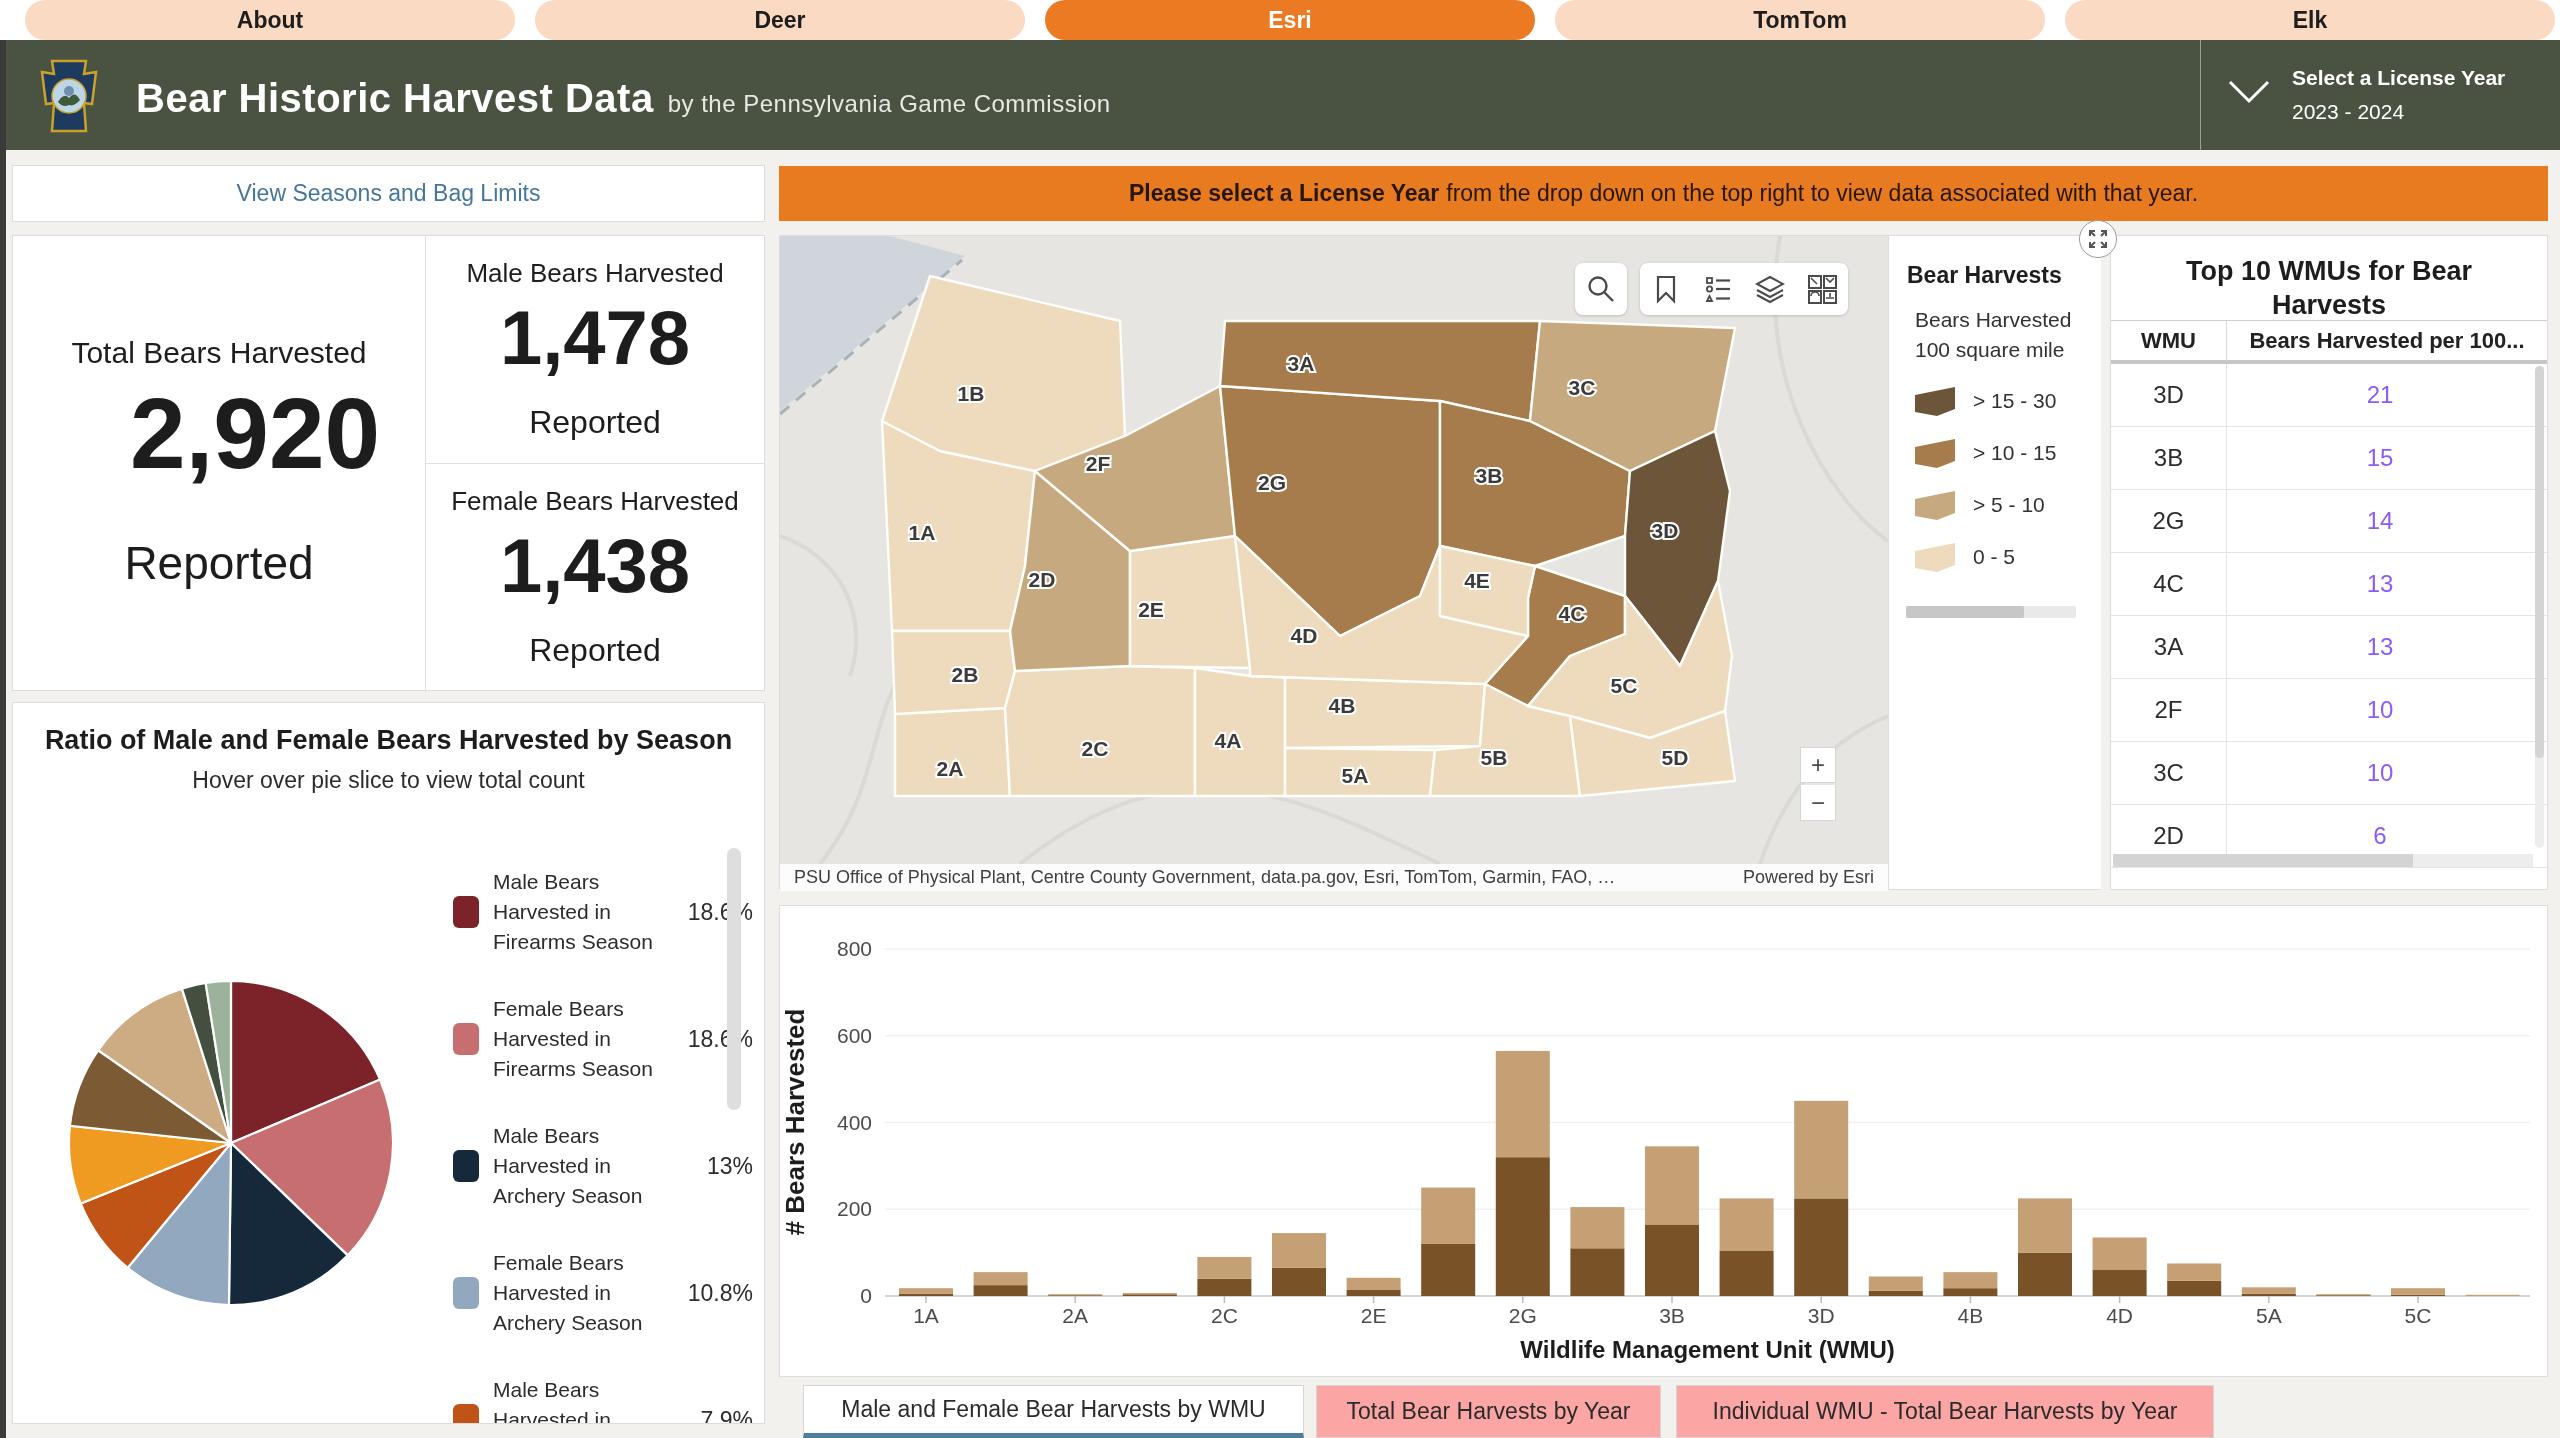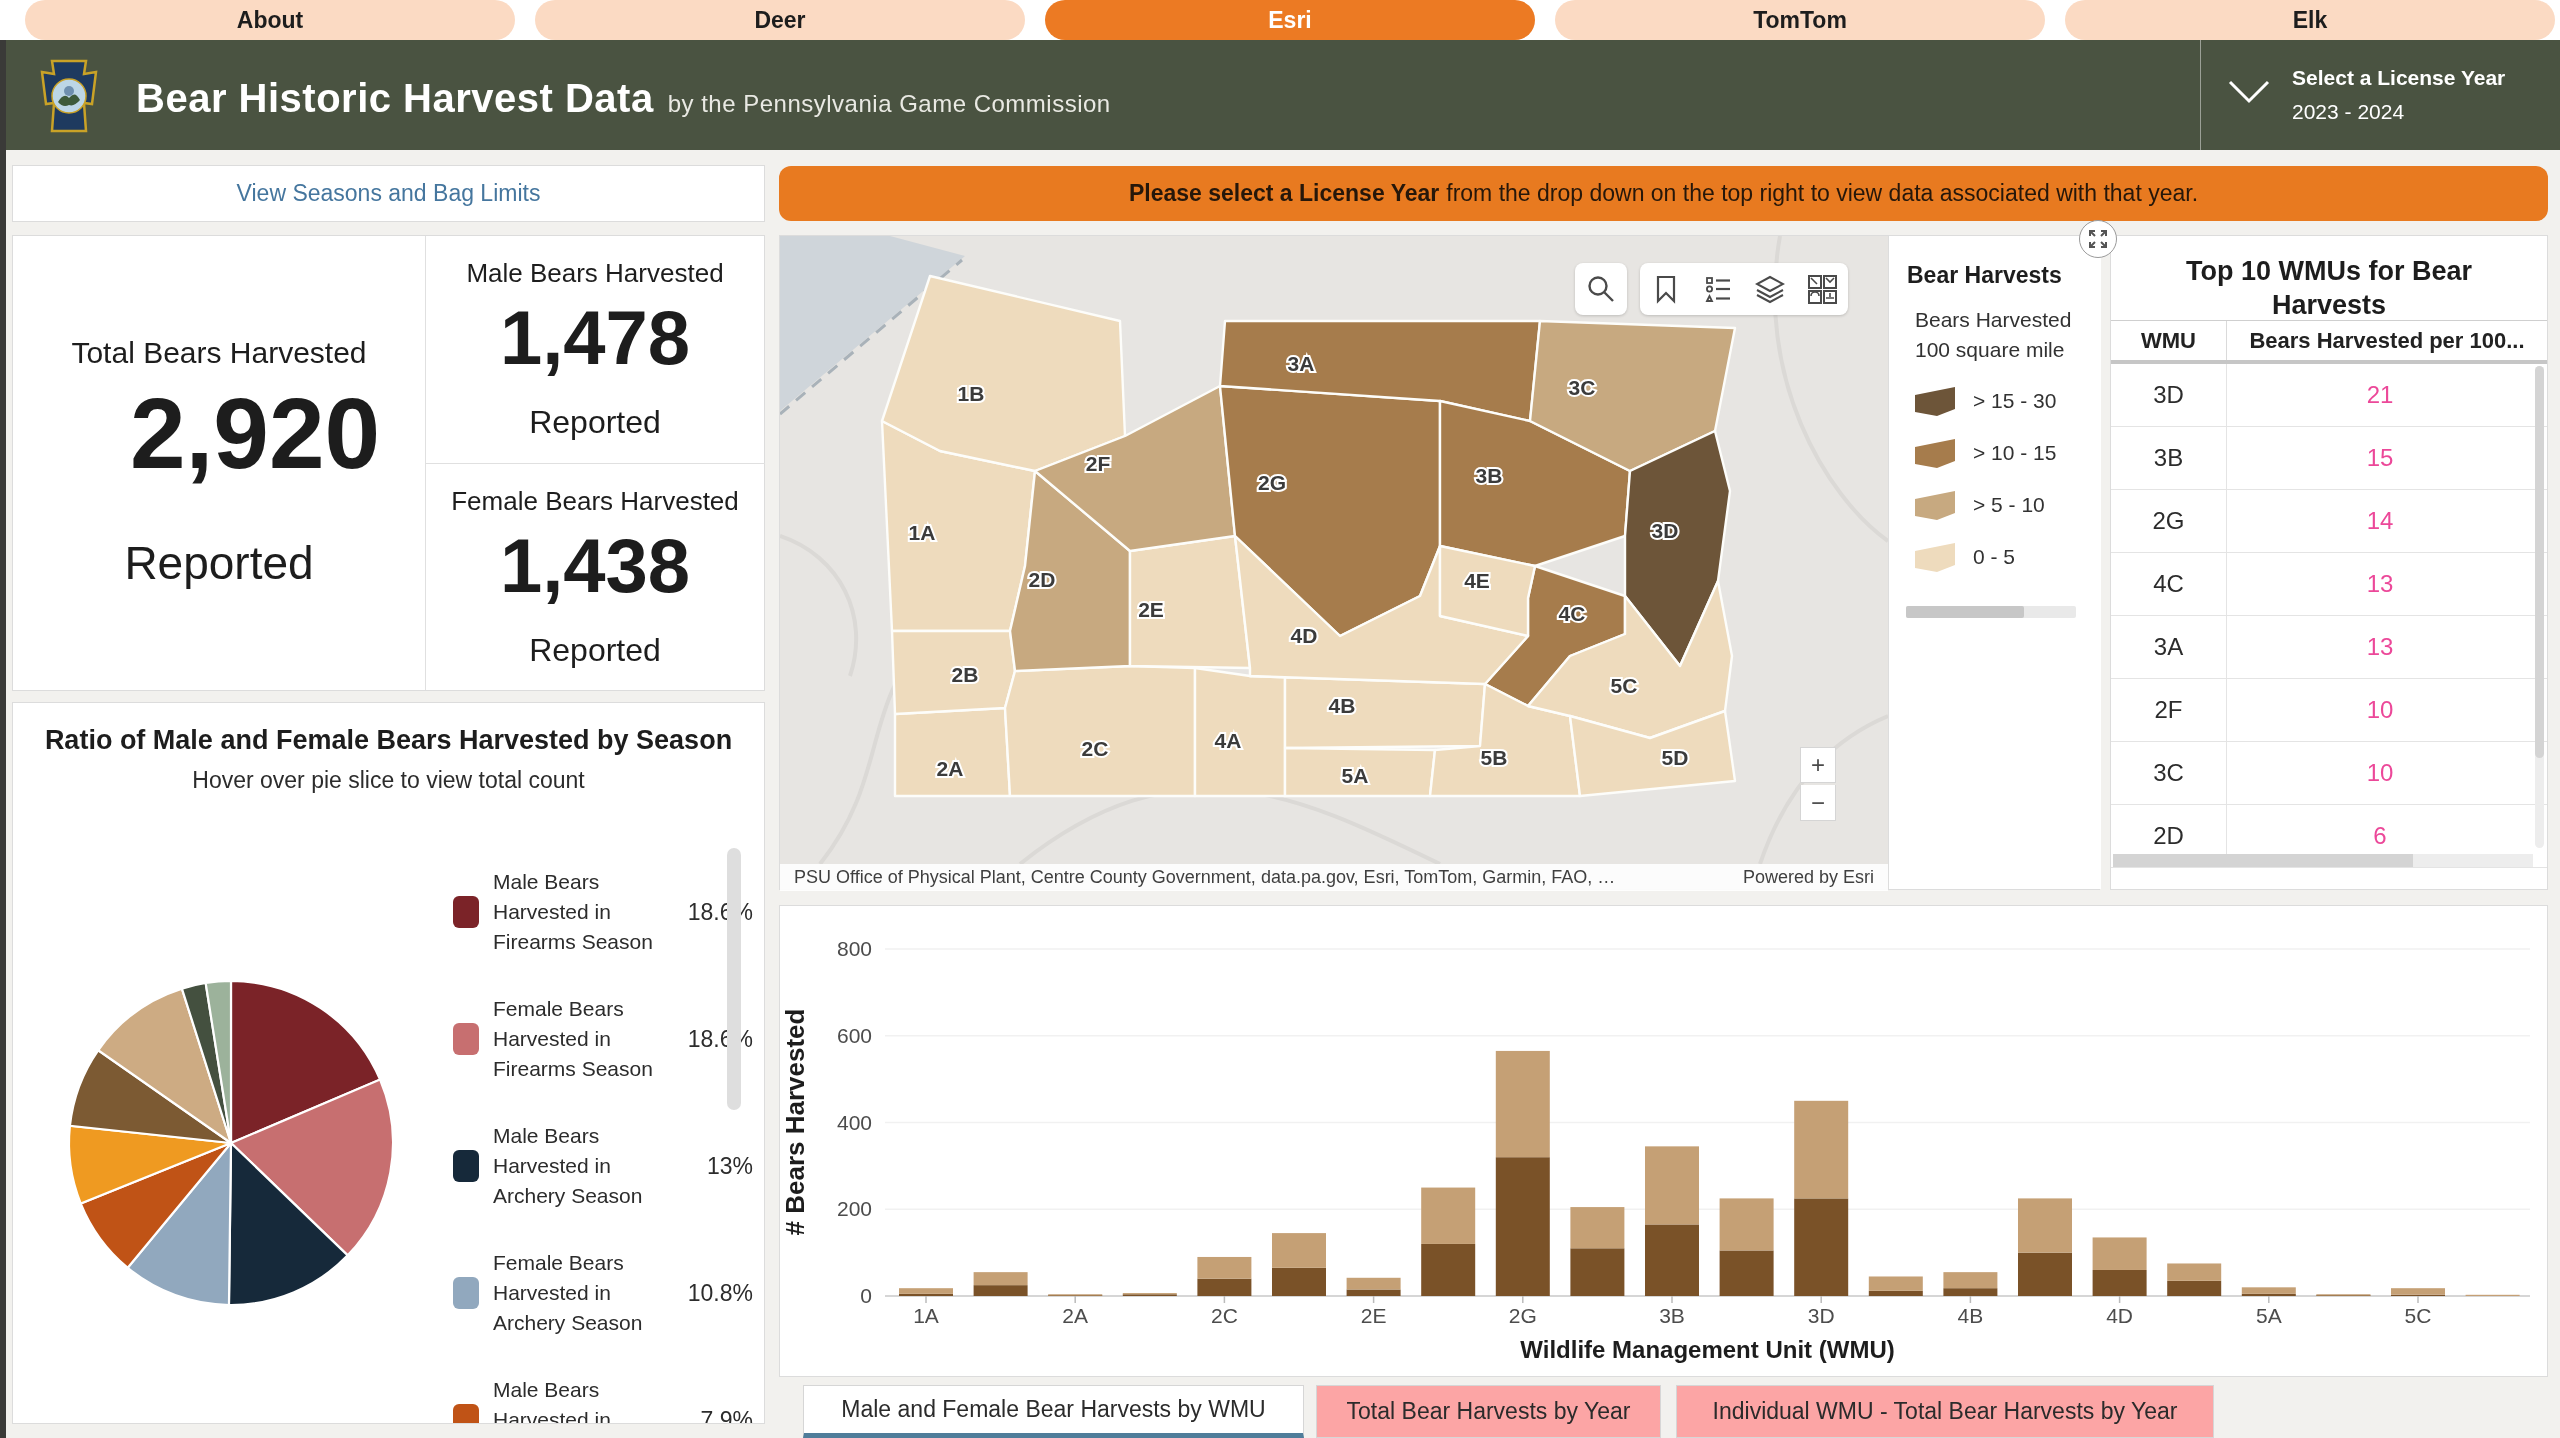--- a/index.html
+++ b/index.html
@@ -25,21 +25,21 @@
   #hdr-divider{position:absolute;left:2200px;top:0;width:1px;height:110px;background:rgba(255,255,255,.45);}
   #year-select{position:absolute;left:2208px;top:0;width:352px;height:110px;cursor:pointer;}
   #year-select .lbl{position:absolute;left:84px;top:26px;font-size:21px;font-weight:700;color:#fff;white-space:nowrap;}
   #year-select .val{position:absolute;left:84px;top:60px;font-size:21px;color:#fff;}
   #edge-strip{left:0;top:40px;width:6px;height:1398px;background:#3a3a38;}
 
   
   #link-card{left:12px;top:165px;width:753px;height:57px;display:flex;align-items:center;justify-content:center;}
   #link-card span{color:#45769e;font-size:23px;cursor:pointer;}
   #banner{position:absolute;left:779px;top:166px;width:1769px;height:55px;background:#e87a20;
-          display:flex;align-items:center;justify-content:center;font-size:23px;color:#26170a;border-radius:12px;}
+          display:flex;align-items:center;justify-content:center;font-size:23px;color:#26170a;}
   #banner b{margin-right:7px;}
 
   
   #stats-card{left:12px;top:235px;width:753px;height:456px;}
   #stats-left{position:absolute;left:0;top:0;width:412px;height:454px;border-right:1px solid #e0e0e0;}
   .stat-title{width:100%;text-align:center;font-size:30px;color:#1d1d1d;}
   #total-label{position:absolute;top:100px;}
   #total-value{position:absolute;top:140px;width:100%;text-align:center;font-size:100px;font-weight:700;color:#1d1d1d;padding-left:36px;}
   #total-sub{position:absolute;top:300px;width:100%;text-align:center;font-size:46px;color:#1d1d1d;}
   .half{position:absolute;left:412px;width:340px;height:227px;}
@@ -91,21 +91,21 @@
   #thead .c1{position:absolute;left:0;top:0;width:115px;height:40px;border-right:1px solid #dadada;
              display:flex;align-items:center;justify-content:center;font-size:22px;font-weight:700;color:#222;}
   #thead .c2{position:absolute;left:116px;top:0;right:0;height:40px;display:flex;align-items:center;justify-content:center;
              font-size:22px;font-weight:700;color:#222;white-space:nowrap;overflow:hidden;}
   #thead-shadow{position:absolute;left:0;top:124px;width:436px;height:4px;background:#c6c6c6;}
   #tbody{position:absolute;left:0;top:128px;width:436px;}
   .trow{position:relative;width:436px;height:62px;border-bottom:1px solid #e4e4e4;}
   .trow .c1{position:absolute;left:0;top:0;width:115px;height:62px;border-right:1px solid #e4e4e4;
             display:flex;align-items:center;justify-content:center;font-size:24px;color:#2c2c2c;}
   .trow .c2{position:absolute;left:116px;top:0;right:14px;height:62px;display:flex;align-items:center;justify-content:center;
-            font-size:24px;color:#ec4899;}
+            font-size:24px;color:#8b5cf6;}
   #tv-scroll{position:absolute;right:3px;top:130px;width:9px;height:482px;background:#ededed;border-radius:5px;}
   #tv-thumb{width:9px;height:392px;background:#d4d4d4;border-radius:5px;}
   #th-scroll{position:absolute;left:2px;bottom:22px;width:420px;height:13px;background:#ededed;}
   #th-thumb{width:300px;height:13px;background:#d4d4d4;}
 
   
   #chart-card{left:779px;top:905px;width:1769px;height:472px;}
 
   
   .btab{position:absolute;top:1385px;height:53px;background:#fca5a5;border:1px solid #d6d6d6;box-sizing:border-box;

